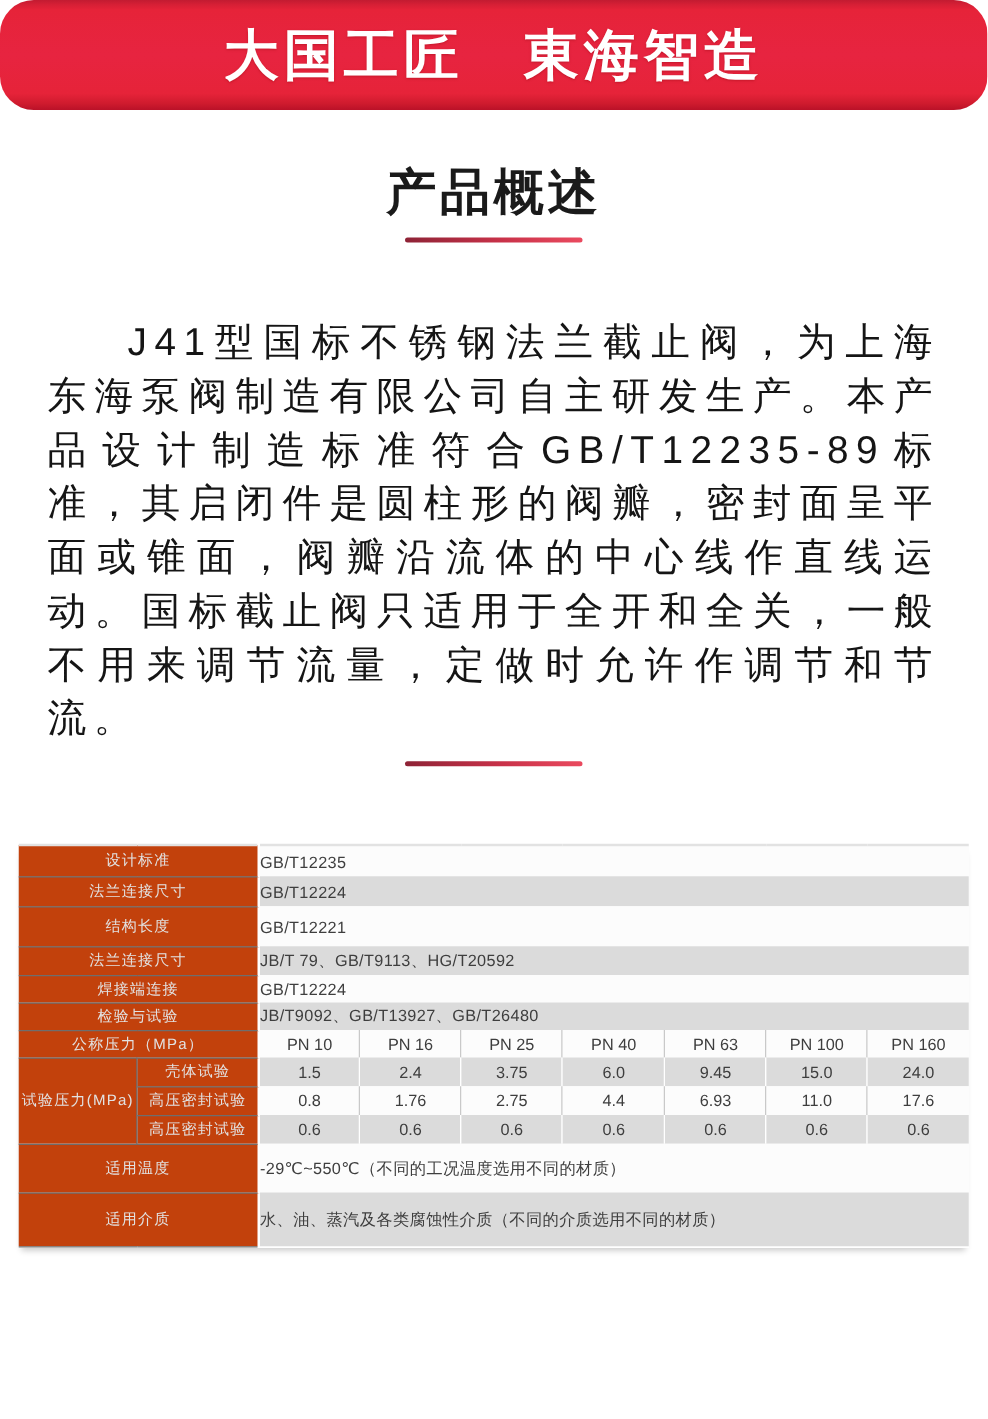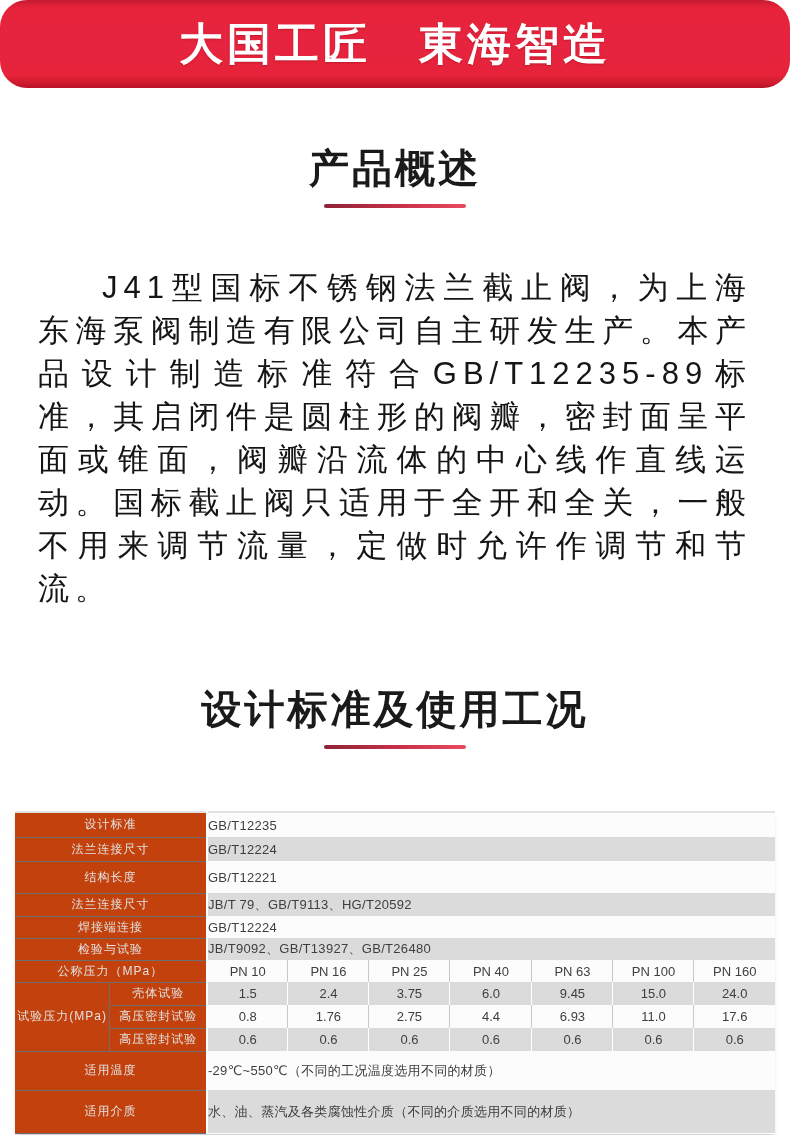--- a/index.html
+++ b/index.html
@@ -17,21 +17,21 @@
   }
   .banner-title{
     color:#ffffff;font-size:44px;font-weight:bold;letter-spacing:4px;
     text-shadow:0 1px 2px rgba(130,0,10,.35);
   }
   
   .sec-title{
     margin:0;text-align:center;font-size:40px;font-weight:bold;
     color:#1a1a1a;letter-spacing:3px;line-height:1.15;
   }
-  .sec-title.first{margin-top:57px;}
+  .sec-title.first{margin-top:43px;font-family:Liberation Serif, serif;}
   .sec-title.second{margin-top:76px;}
   .title-underline{
     width:142px;height:4px;margin:13px auto 0;border-radius:2px;
     background:linear-gradient(90deg,#8e2336 0%,#c93249 55%,#ea4a5f 100%);
   }
   
   .desc{
     width:714px;margin:58px auto 0;
     font-size:31px;line-height:43px;color:#151515;
     letter-spacing:6px;text-align:justify;text-indent:64px;
@@ -64,21 +64,20 @@
     <span class="banner-title">大国工匠　東海智造</span>
   </header>
 
   <section>
     <h1 class="sec-title first">产品概述</h1>
     <div class="title-underline"></div>
     <p class="desc">J41型国标不锈钢法兰截止阀，为上海东海泵阀制造有限公司自主研发生产。本产品设计制造标准符合GB/T12235-89标准，其启闭件是圆柱形的阀瓣，密封面呈平面或锥面，阀瓣沿流体的中心线作直线运动。国标截止阀只适用于全开和全关，一般不用来调节流量，定做时允许作调节和节流。</p>
   </section>
 
   <section>
-    <h1 class="sec-title second">设计标准及使用工况</h1>
     <div class="title-underline"></div>
 
     <table class="spec-table">
       <colgroup>
         <col style="width:95px">
           <col style="width:97px">
         <col style="width:81px">
           <col style="width:81px">
           <col style="width:81px">
         <col style="width:82px">

